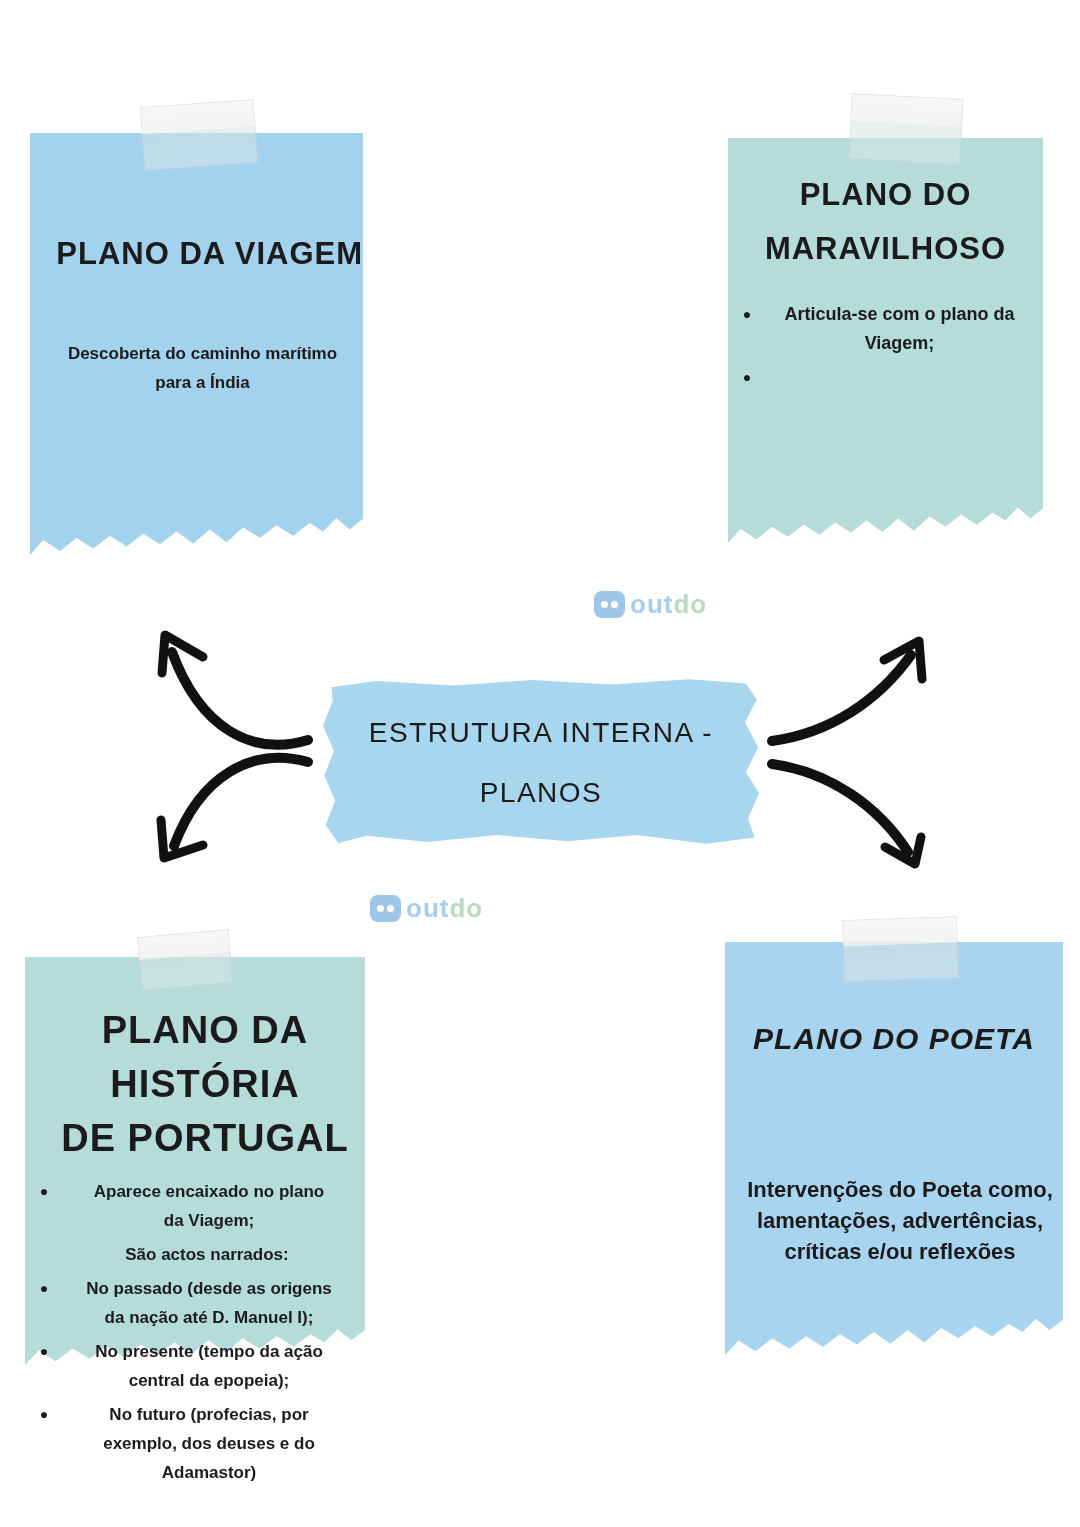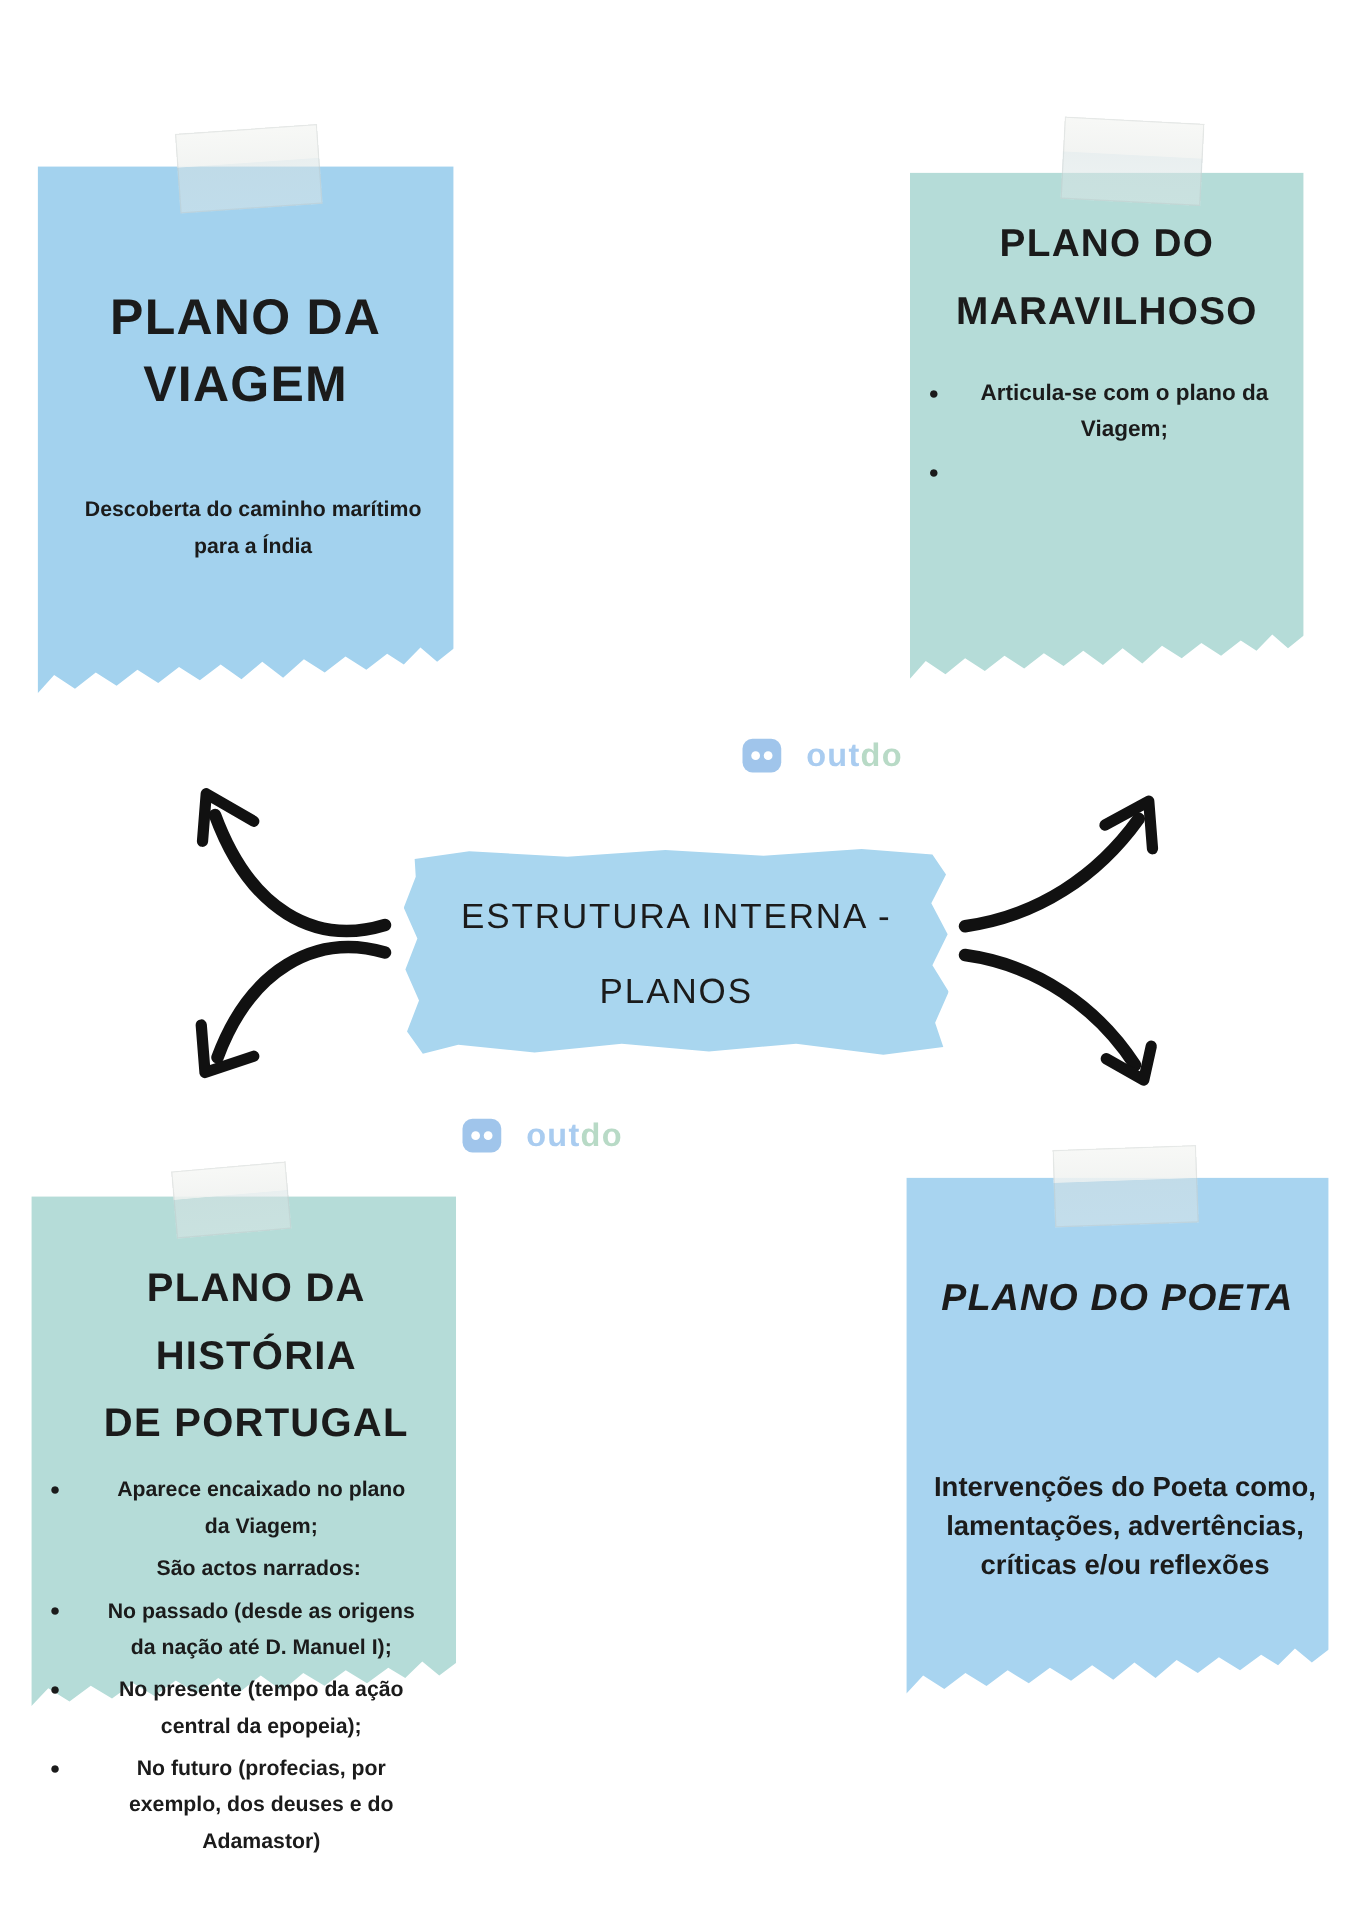--- a/index.html
+++ b/index.html
@@ -55,46 +55,46 @@
   }
   .banner-title{
     font-weight:normal;text-align:center;white-space:pre-line;
     font-size:28px;line-height:60px;letter-spacing:1.5px;padding-top:30px;
   }
   
   .arrows{position:absolute;left:0;top:0;pointer-events:none;}
   .arrows path{stroke:#111111;fill:none;stroke-linecap:round;stroke-linejoin:round;}
   
   .watermark{
-    position:absolute;display:flex;align-items:center;gap:20px;
+    position:absolute;display:flex;align-items:center;gap:5px;
     font-weight:bold;font-size:26px;letter-spacing:1px;
   }
   .wm-icon{
     display:inline-flex;align-items:center;justify-content:center;gap:3px;
     width:31px;height:27px;border-radius:8px;background:#a0c5eb;
   }
   .wm-eye{width:7px;height:7px;border-radius:50%;background:#ffffff;display:inline-block;}
   .wm-out{color:#a9ccf0;}
   .wm-do{color:#b8dac6;}
   
   #note-tl{left:30px;top:133px;width:333px;height:424px;}
   #note-tl .note-bg{height:424px;}
-  #note-tl .note-title{margin-top:94px;font-size:40px;}
+  #note-tl .note-title{margin-top:94px;font-size:31px;text-align:right;}
   #note-tl .note-body{margin-top:58px;font-size:17px;line-height:29px;}
   #note-tl .tape{left:112px;top:-30px;width:114px;height:64px;transform:rotate(-4deg);}
 
   #note-tr{left:728px;top:138px;width:315px;height:407px;}
   #note-tr .note-bg{height:407px;}
   #note-tr .note-title{margin-top:30px;font-size:31px;}
   #note-tr .bullet-list{margin-top:24px;font-size:18px;}
   #note-tr .tape{left:122px;top:-42px;width:112px;height:66px;transform:rotate(3deg);}
 
   #note-bl{left:25px;top:957px;width:340px;height:410px;}
   #note-bl .note-bg{height:410px;}
-  #note-bl .note-title{margin-top:46px;font-size:32px;padding-left:20px;}
+  #note-bl .note-title{margin-top:46px;font-size:38px;padding-left:20px;}
   #note-bl .bullet-list{margin-top:12px;font-size:17px;}
   #note-bl .tape{left:114px;top:-24px;width:92px;height:54px;transform:rotate(-5deg);}
 
   #note-br{left:725px;top:942px;width:338px;height:415px;}
   #note-br .note-bg{height:415px;}
   #note-br .note-title{margin-top:70px;font-size:30px;font-style:italic;}
   #note-br .note-body{margin-top:108px;font-size:22px;line-height:31px;}
   #note-br .tape{left:118px;top:-24px;width:115px;height:62px;transform:rotate(-2deg);}
 
   #watermark-1{left:594px;top:589px;}

